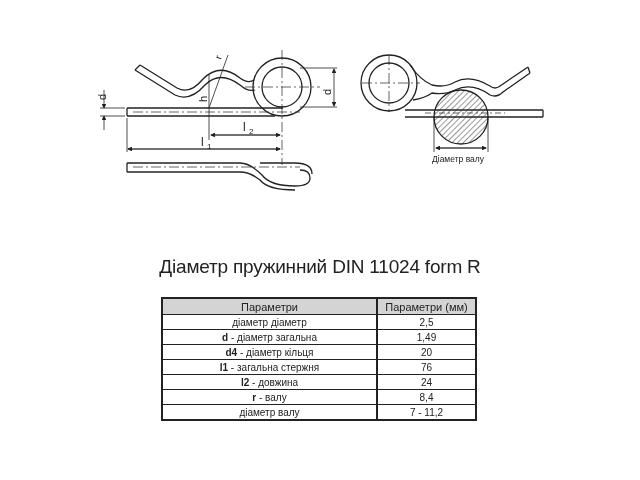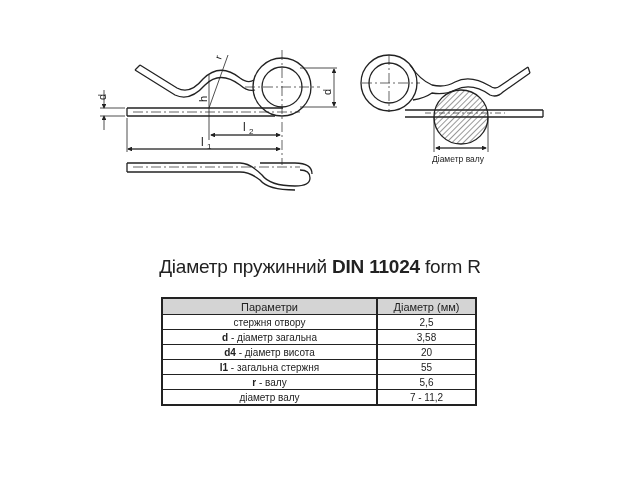--- a/index.html
+++ b/index.html
@@ -1,20 +1,20 @@
 <!DOCTYPE html>
 <html><head>
 <meta charset="utf-8">
 <style>
   html, body { margin:0; padding:0; background:#ffffff; }
   body { width:640px; height:480px; position:relative; overflow:hidden; font-family:"Liberation Sans", sans-serif; color:#111; }
   #drawing { position:absolute; left:0; top:0; width:640px; height:240px; }
   .lbl { font-family:"Liberation Sans", sans-serif; fill:#222; }
   #title { position:absolute; left:0; width:640px; top:256px; text-align:center; font-size:19px; color:#222; letter-spacing:-0.2px; }
-  #title b { font-weight:bold;margin-top:24px; }
+  #title b { font-weight:normal;margin-top:24px; }
   table { position:absolute; left:161px; top:297px; width:316px; border-collapse:collapse; font-size:10px; color:#222; }
   th, td { border:1px solid #222; height:14px; padding:0; text-align:center; font-weight:normal; }
   th { background:#d4d4d4; font-size:11px; height:15px; }
   table { border:2px solid #222; }
   td.c1, th.c1 { width:213px; border-right:2px solid #222; }
   td b { font-weight:bold; }
 </style>
 </head>
 <body>
 
@@ -111,42 +111,46 @@
 </svg>
 
 <div id="title">
   <span>Діаметр пружинний </span><b>DIN 11024</b><span> form R</span>
 </div>
 
 <table>
   <thead>
     <tr>
       <th class="c1">Параметри</th>
-      <th>Діаметр (мм)</th>
+      <th>Параметри (мм)</th>
     </tr>
   </thead>
   <tbody>
     <tr>
-        <td class="c1"><b></b><span>стержня отвору</span></td>
+        <td class="c1"><b></b><span>діаметр діаметр</span></td>
         <td>2,5</td>
       </tr>
     <tr>
         <td class="c1"><b>d</b><span> - діаметр загальна</span></td>
-        <td>3,58</td>
+        <td>1,49</td>
       </tr>
     <tr>
-        <td class="c1"><b>d4</b><span> - діаметр висота</span></td>
+        <td class="c1"><b>d4</b><span> - діаметр кільця</span></td>
         <td>20</td>
       </tr>
     <tr>
         <td class="c1"><b>l1</b><span> - загальна стержня</span></td>
-        <td>55</td>
+        <td>76</td>
+      </tr>
+    <tr>
+        <td class="c1"><b>l2</b><span> - довжина</span></td>
+        <td>24</td>
       </tr>
     <tr>
         <td class="c1"><b>r</b><span> - валу</span></td>
-        <td>5,6</td>
+        <td>8,4</td>
       </tr>
     <tr>
         <td class="c1"><b></b><span>діаметр валу</span></td>
         <td>7 - 11,2</td>
       </tr>
   </tbody>
 </table>
 
 </body></html>

